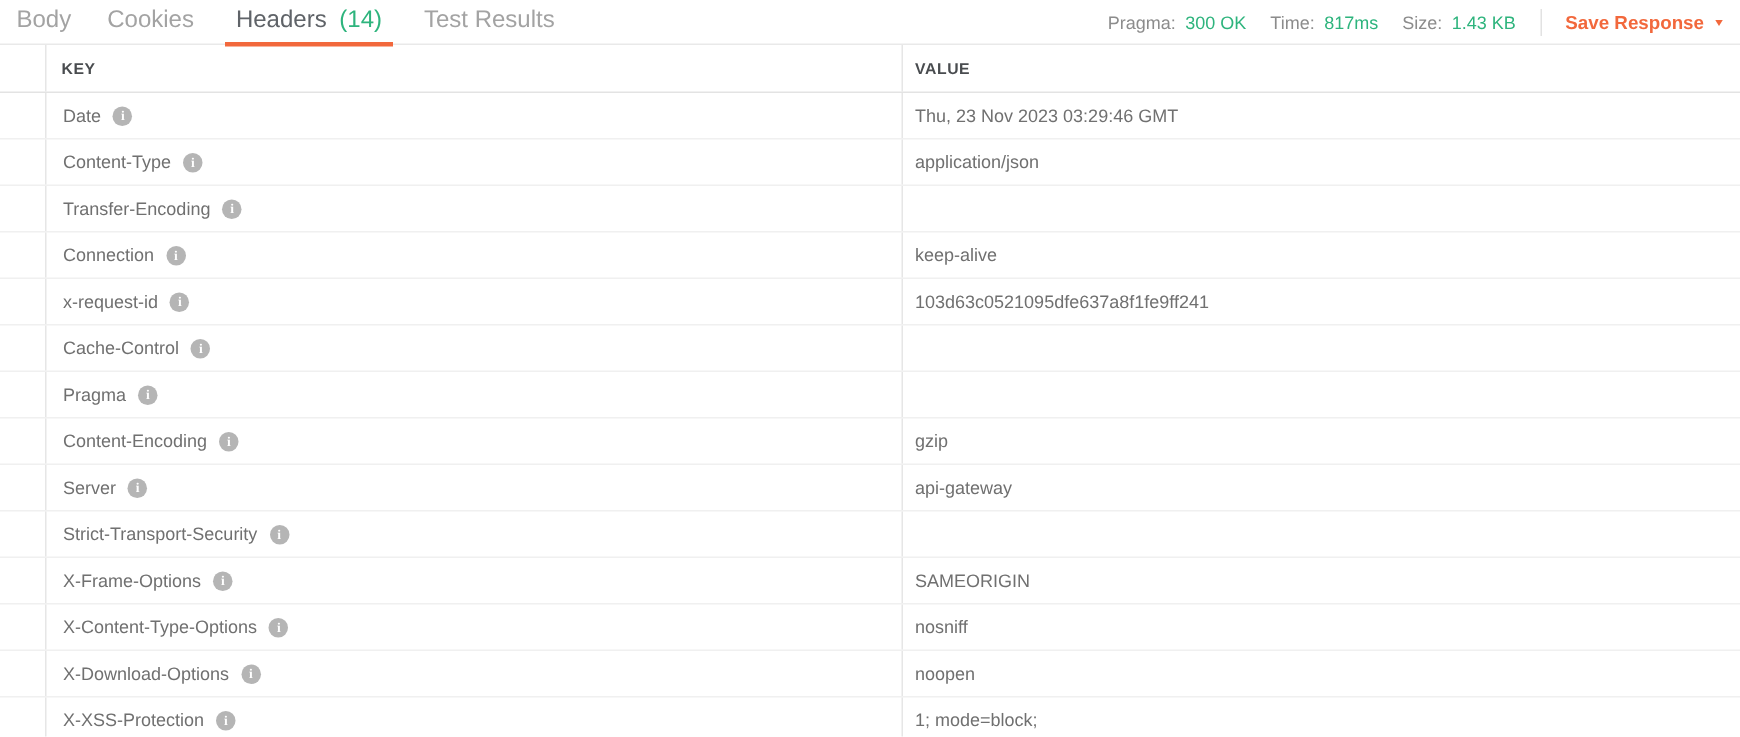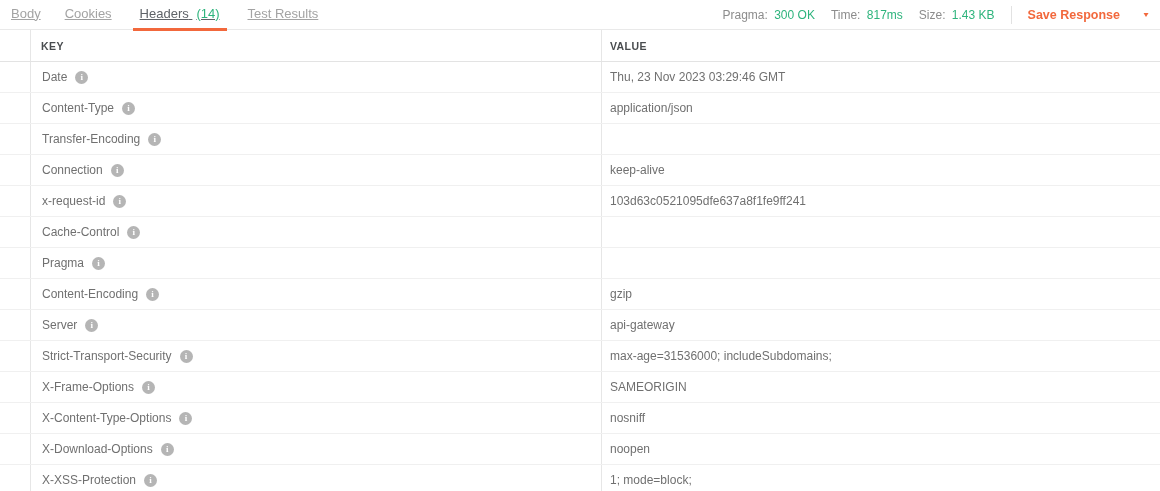--- a/index.html
+++ b/index.html
@@ -27,27 +27,26 @@
     display: flex;
     align-items: center;
     height: 30px;
     border-bottom: 1px solid #e9e9e9;
     padding-left: 8px;
   }
   .tab {
     position: relative;
     height: 30px;
     line-height: 28px;
-    font-size: 13px;
+    font-size: 16px;
     color: var(--tab-inactive);
     margin-right: 18px;
     padding: 0 3px;
     cursor: pointer;
     white-space: nowrap;
-    text-decoration: underline;
   }
   .tab.active { color: var(--tab-active); padding: 0 7px; }
   .tab.active::after {
     content: "";
     position: absolute;
     left: 0; right: 0; bottom: -1px;
     height: 3px;
     background: var(--accent-orange);
   }
   .tab .count { color: var(--status-green); margin-left: 4px; }
@@ -71,21 +70,20 @@
   }
   .save-btn {
     margin-left: 16px;
     color: var(--accent-orange);
     font-weight: 700;
     font-size: 12.5px;
     cursor: pointer;
     display: flex;
     align-items: center;
     white-space: nowrap;
-    gap: 16px;
   }
   .save-btn .caret {
     font-size: 8px;
     margin-left: 8px;
     transform: scaleX(1.25);
   }
 
   
   .htable { width: 100%; }
   .trow, .thead-row { display: flex; width: 100%; }
@@ -276,23 +274,20 @@
       <span>api-gateway</span>
     </div>
   </div>
 
   <div class="trow">
     <div class="c-gutter"></div>
     <div class="c-key">
       <span>Strict-Transport-Security</span>
       <span class="info-icon">i</span>
     </div>
-    <div class="c-value">
-      <span>max-age=31536000; includeSubdomains;</span>
-    </div>
   </div>
 
   <div class="trow">
     <div class="c-gutter"></div>
     <div class="c-key">
       <span>X-Frame-Options</span>
       <span class="info-icon">i</span>
     </div>
     <div class="c-value">
       <span>SAMEORIGIN</span>

